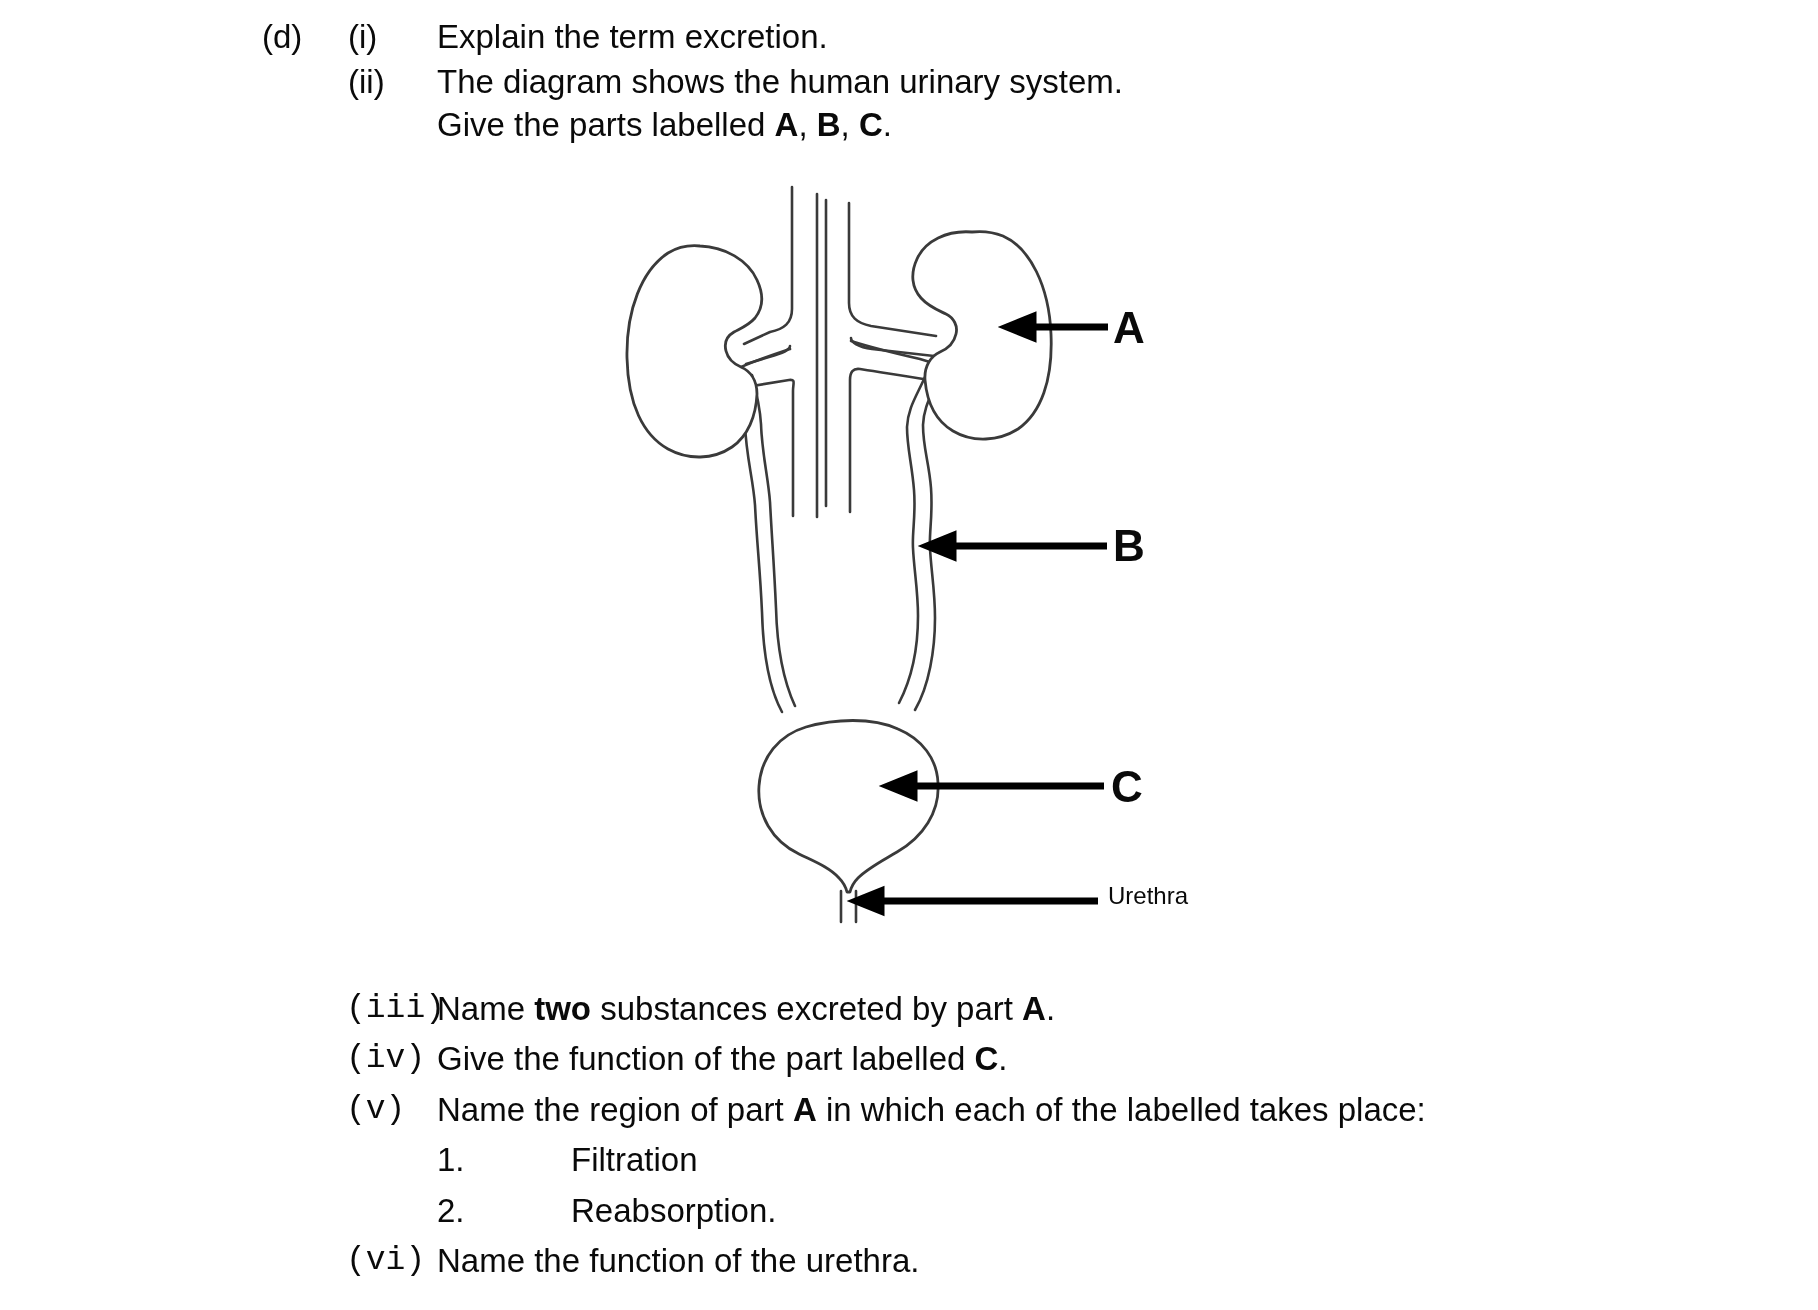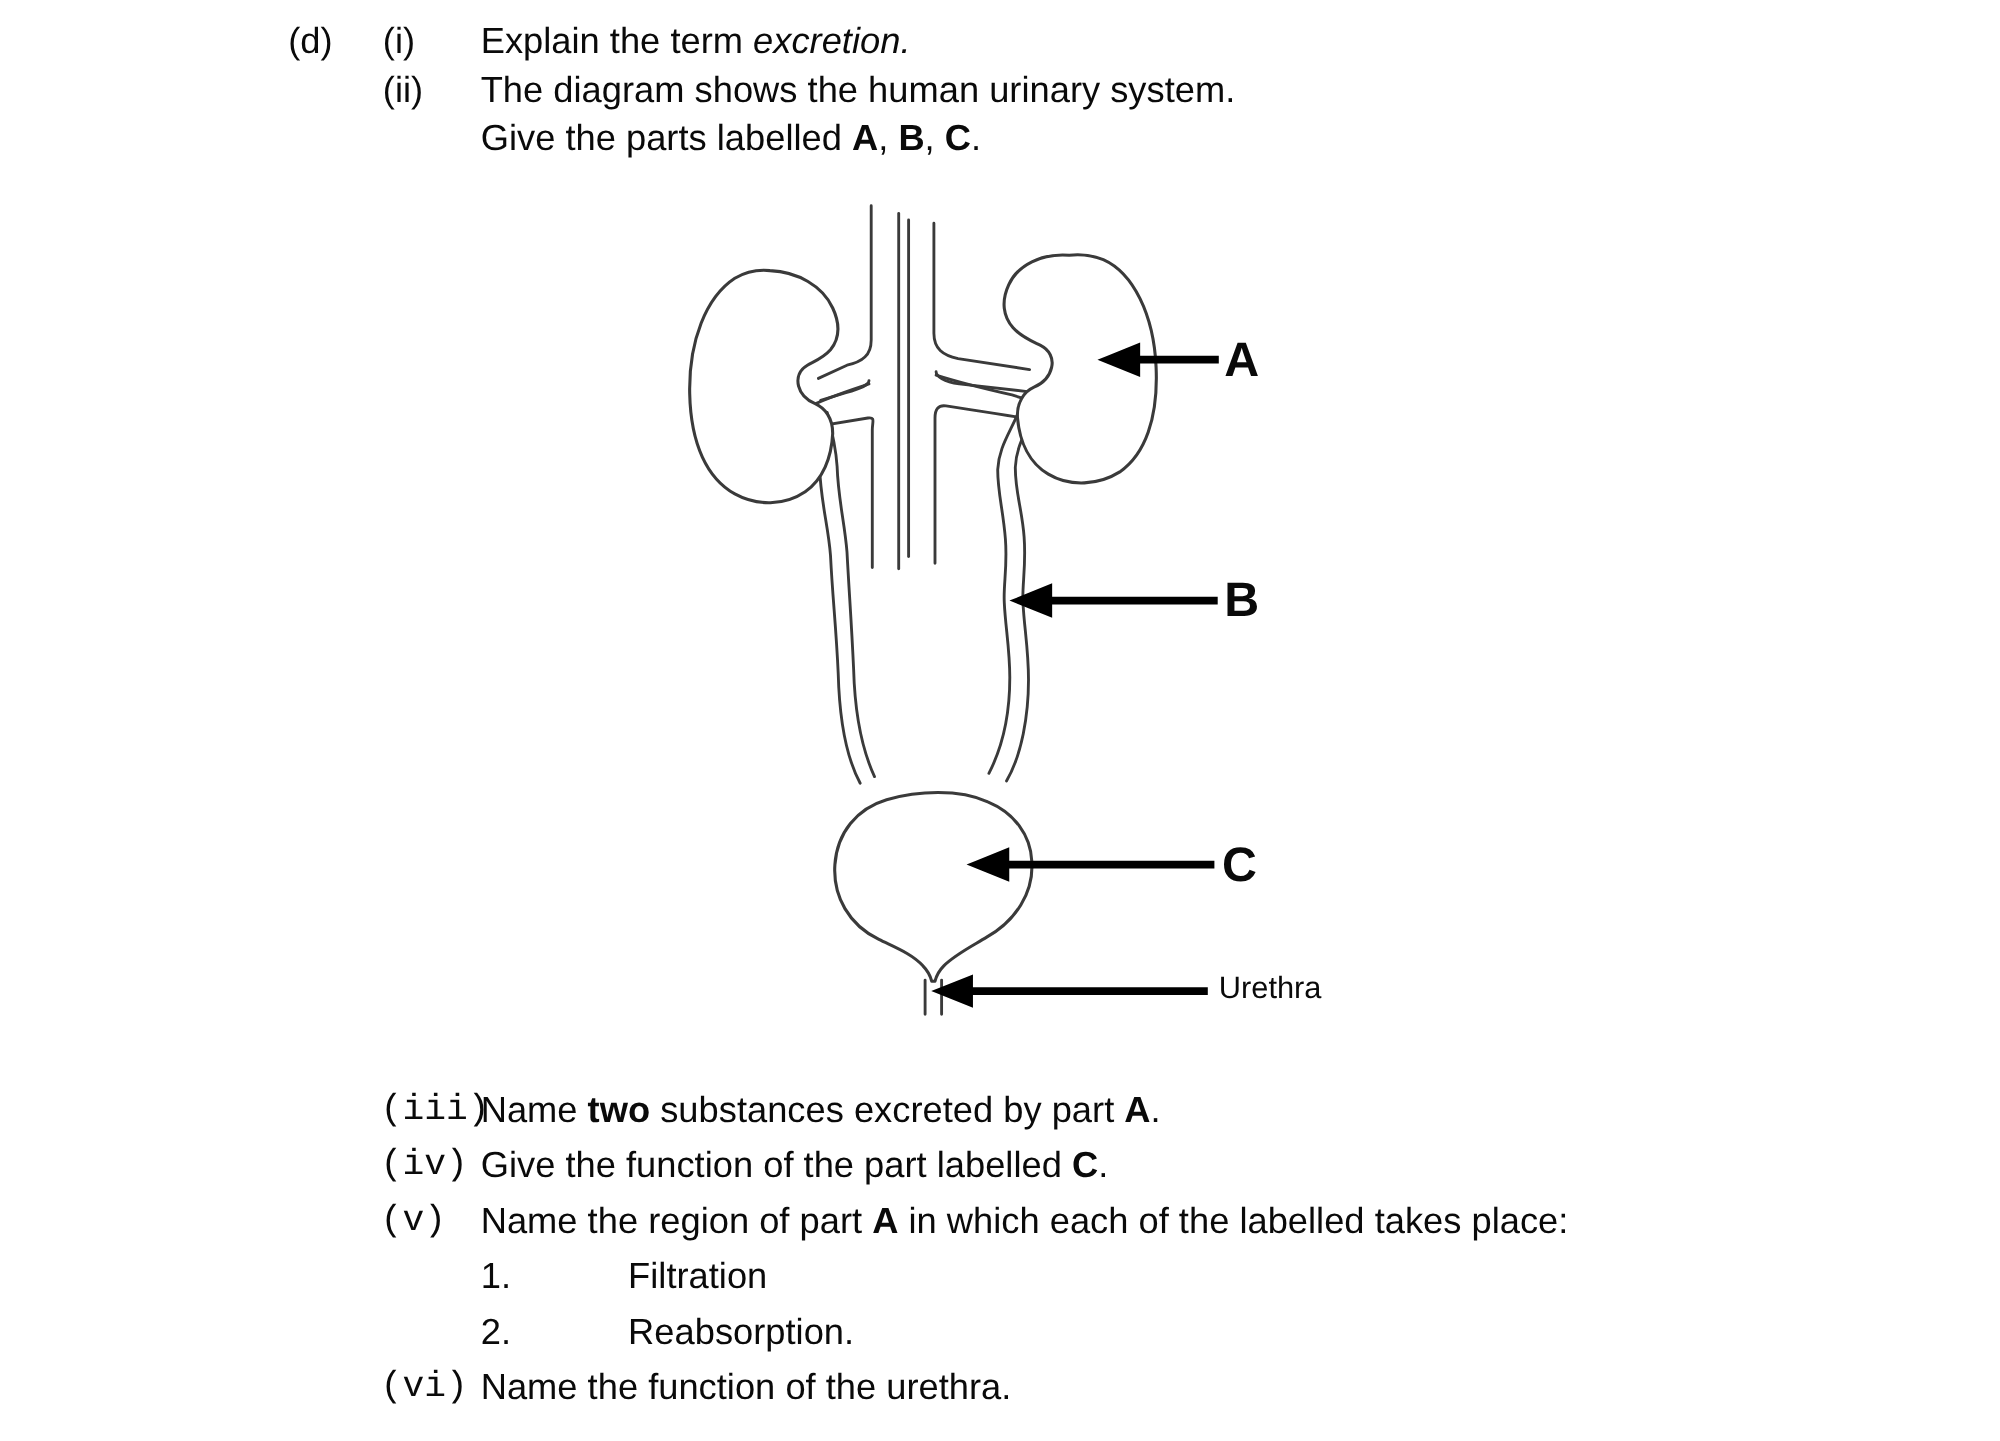--- a/index.html
+++ b/index.html
@@ -22,31 +22,31 @@
   }
   .row span{position:absolute;top:0;}
   .c-part{left:262px;}
   .c-num{left:348px;}
   .c-num2{left:346px;font-family:Liberation Mono, monospace;}
   .c-text{left:437px;}
   .c-listnum{left:437px;}
   .c-listtext{left:523px;margin-left:48px;}
   .seg{position:static !important;}
   .b{font-weight:bold;}
-  .i{font-style:italic;}
+  .i{}
   .diagram-label{
     position:absolute;
     line-height:1;
     font-weight:bold;
     font-size:44px;
     white-space:nowrap;
   }
   .diagram-label.plain{
     font-weight:normal;
-    font-size:28px;
+    font-size:24px;
   }
   #diagram-svg{
     position:absolute;
     left:560px;
     top:160px;
     width:600px;
     height:780px;
   }
 </style>
 </head>

